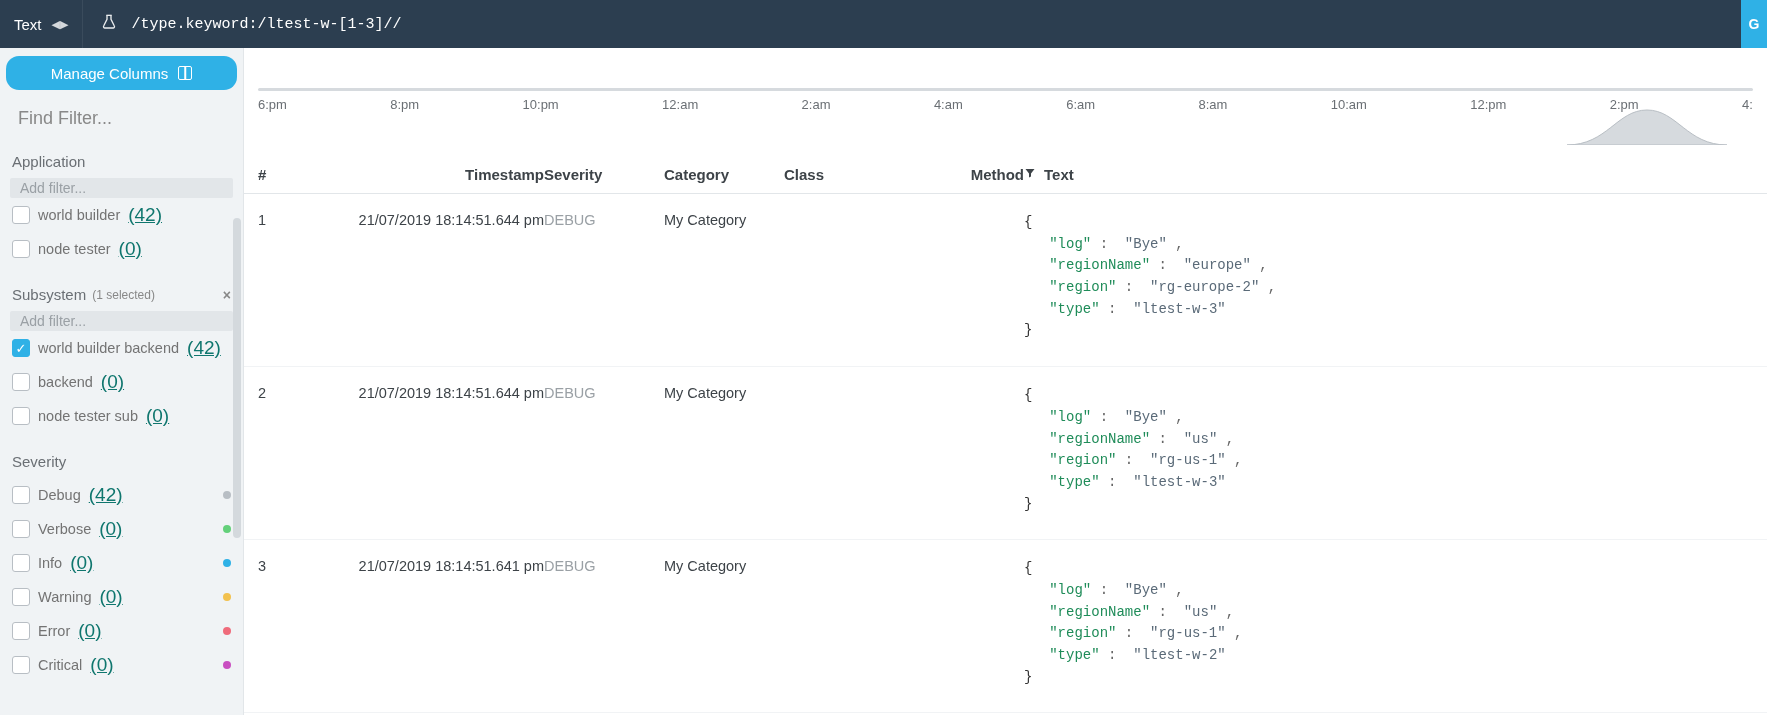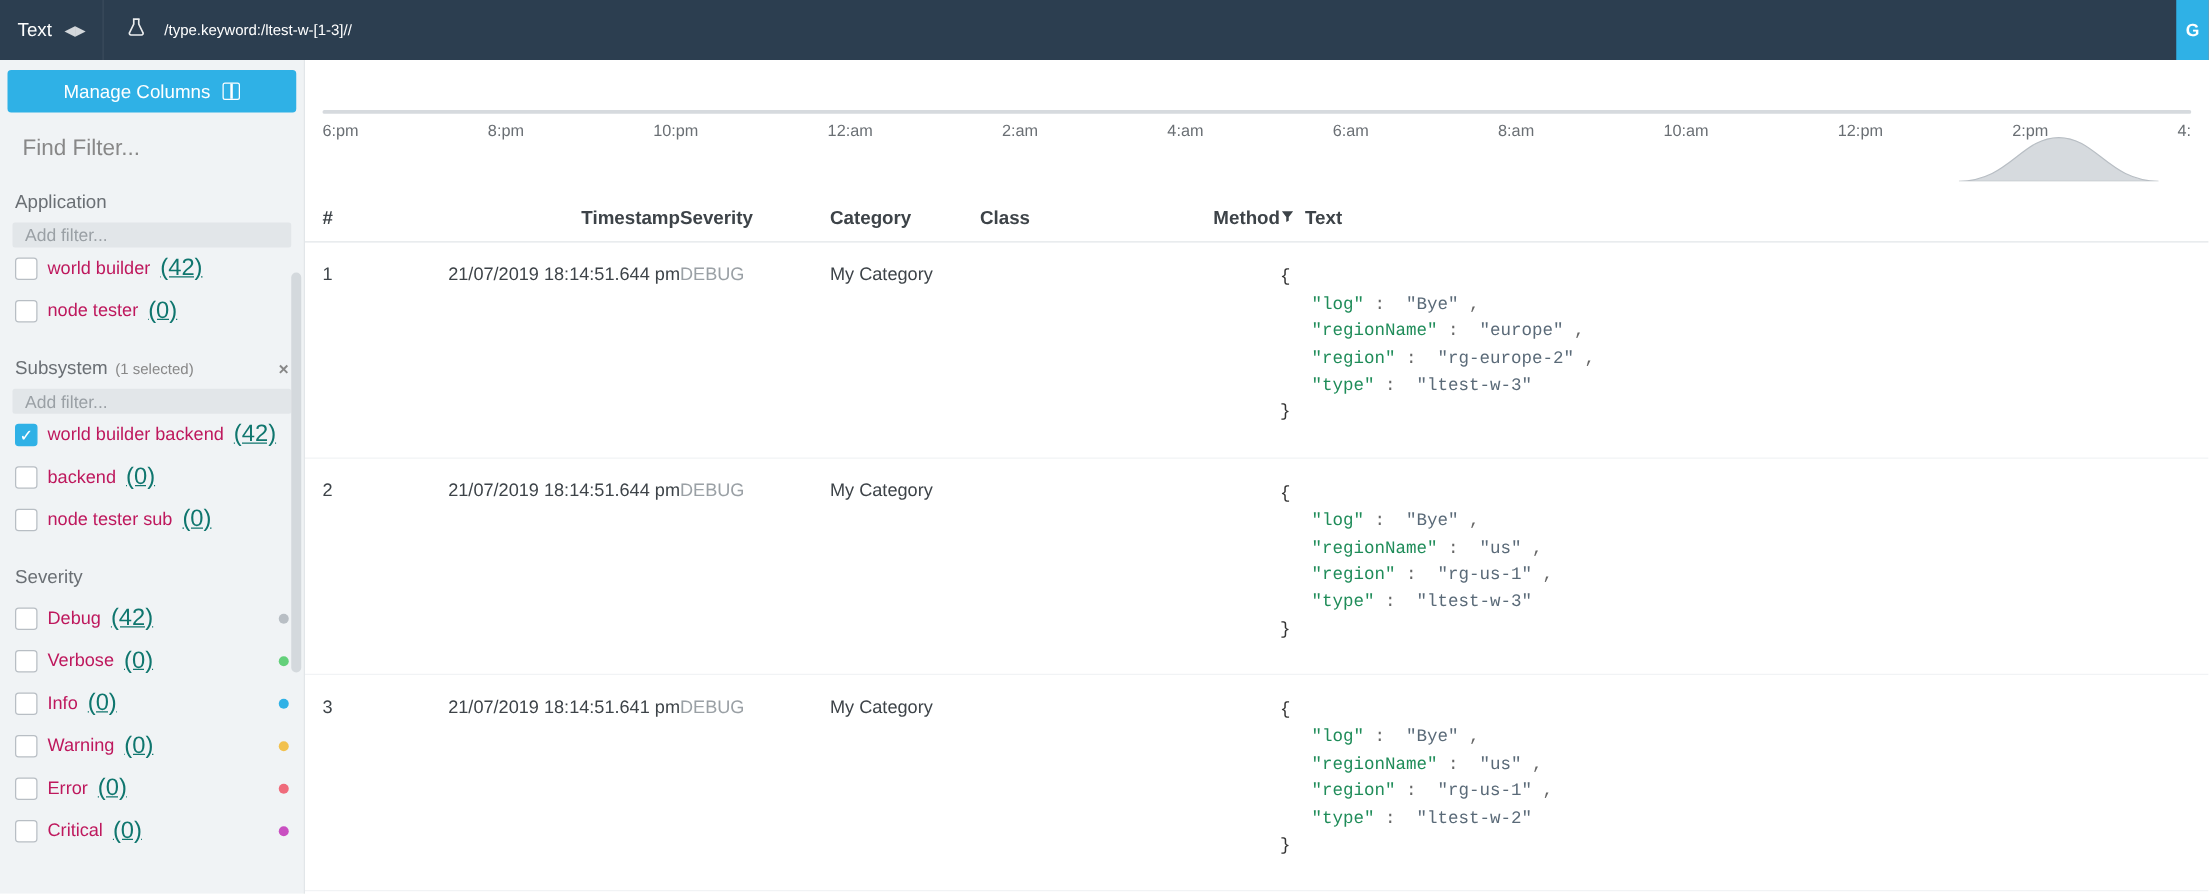--- a/index.html
+++ b/index.html
@@ -29,21 +29,21 @@
   .topbar-swap { font-size: 11px; opacity: .8; }
   .topbar-query {
     display: flex;
     align-items: center;
     gap: 14px;
     padding-left: 18px;
     border-left: 1px solid rgba(255,255,255,.07);
     height: 100%;
   }
   .topbar-query .flask { font-size: 16px; opacity:.9; }
-  .topbar-query-txt { font-size: 12px; }
+  .topbar-query-txt { font-size: 15px; font-family: Liberation Mono, monospace; }
   .topbar-right {
     margin-left: auto;
     width: 26px;
     height: 48px;
     background: #2fb1e6;
     color: #fff;
     display:flex;align-items:center;justify-content:center;
     font-weight: bold;
   }
 
@@ -54,21 +54,21 @@
     background: #f0f3f5;
     border-right: 1px solid #e2e6e9;
     display:flex; flex-direction:column;
     position:relative;
   }
   .manage-btn {
     margin: 8px 6px 10px 6px;
     background: #2fb1e6;
     color: #fff;
     border: none;
-    border-radius: 3px;
+    border-radius: 13px;
     height: 34px;
     display:flex;align-items:center;justify-content:center;
     gap: 10px;
     font-size: 15px;
     cursor:pointer;
   }
   .manage-btn .col-icon {
     width:14px;height:14px;border:1.5px solid #fff;border-radius:2px;
     position:relative;
   }
@@ -104,21 +104,21 @@
     display:flex;align-items:center;gap:8px;
     padding:6px 2px;
     color:#4a5055;
   }
   .chk {
     width:18px;height:18px;border:1.5px solid #b8bec4;border-radius:3px;
     background:#fff;display:inline-flex;align-items:center;justify-content:center;
     flex-shrink:0;cursor:pointer;
   }
   .chk.checked{background:#2fb1e6;border-color:#2fb1e6;color:#fff;font-size:13px;}
-  .filter-item .lbl{font-size:14.5px;color:#be185d;}
+  .filter-item .lbl{font-size:14.5px;color:#737373;}
   .filter-item .cnt{font-size:19px;color:#0f766e;text-decoration:underline;}
   .filter-item .dot{
     margin-left:auto;width:8px;height:8px;border-radius:50%;
   }
   .scroll-indicator{
     position:absolute;right:2px;top:170px;height:320px;width:8px;background:#d4d9dd;border-radius:4px;
   }
 
   .main { flex:1; display:flex; flex-direction:column; overflow:hidden; }
   .timeline {

